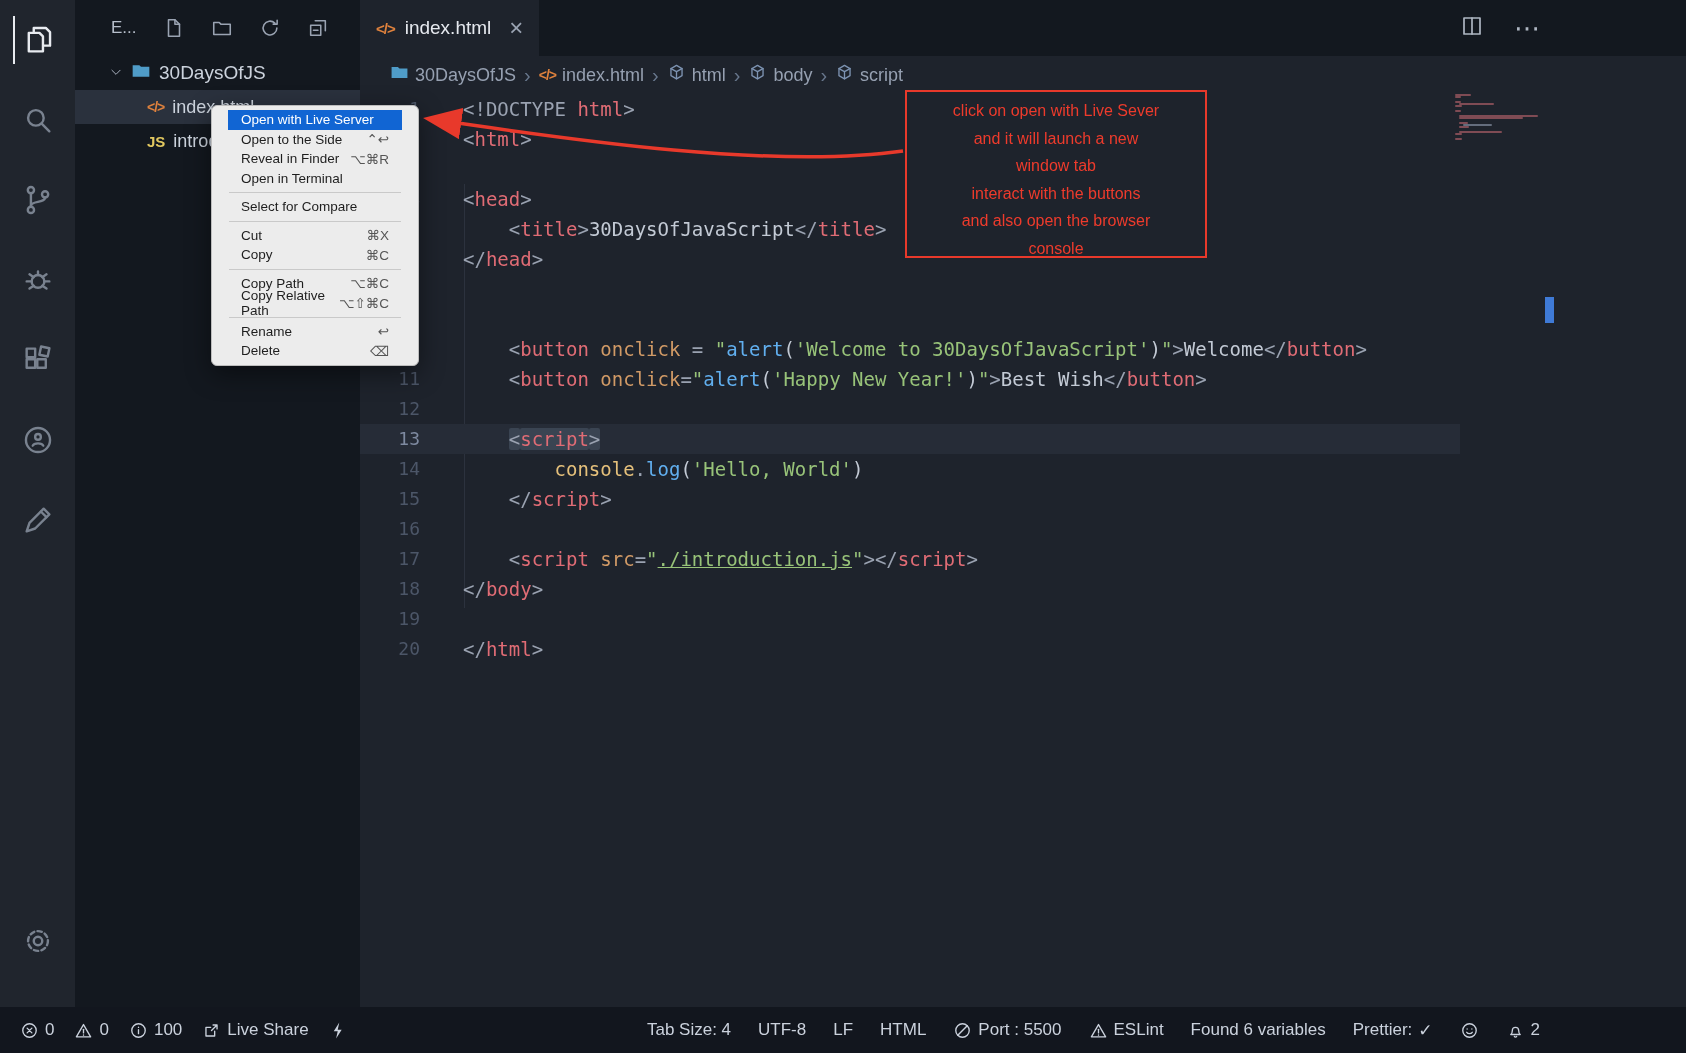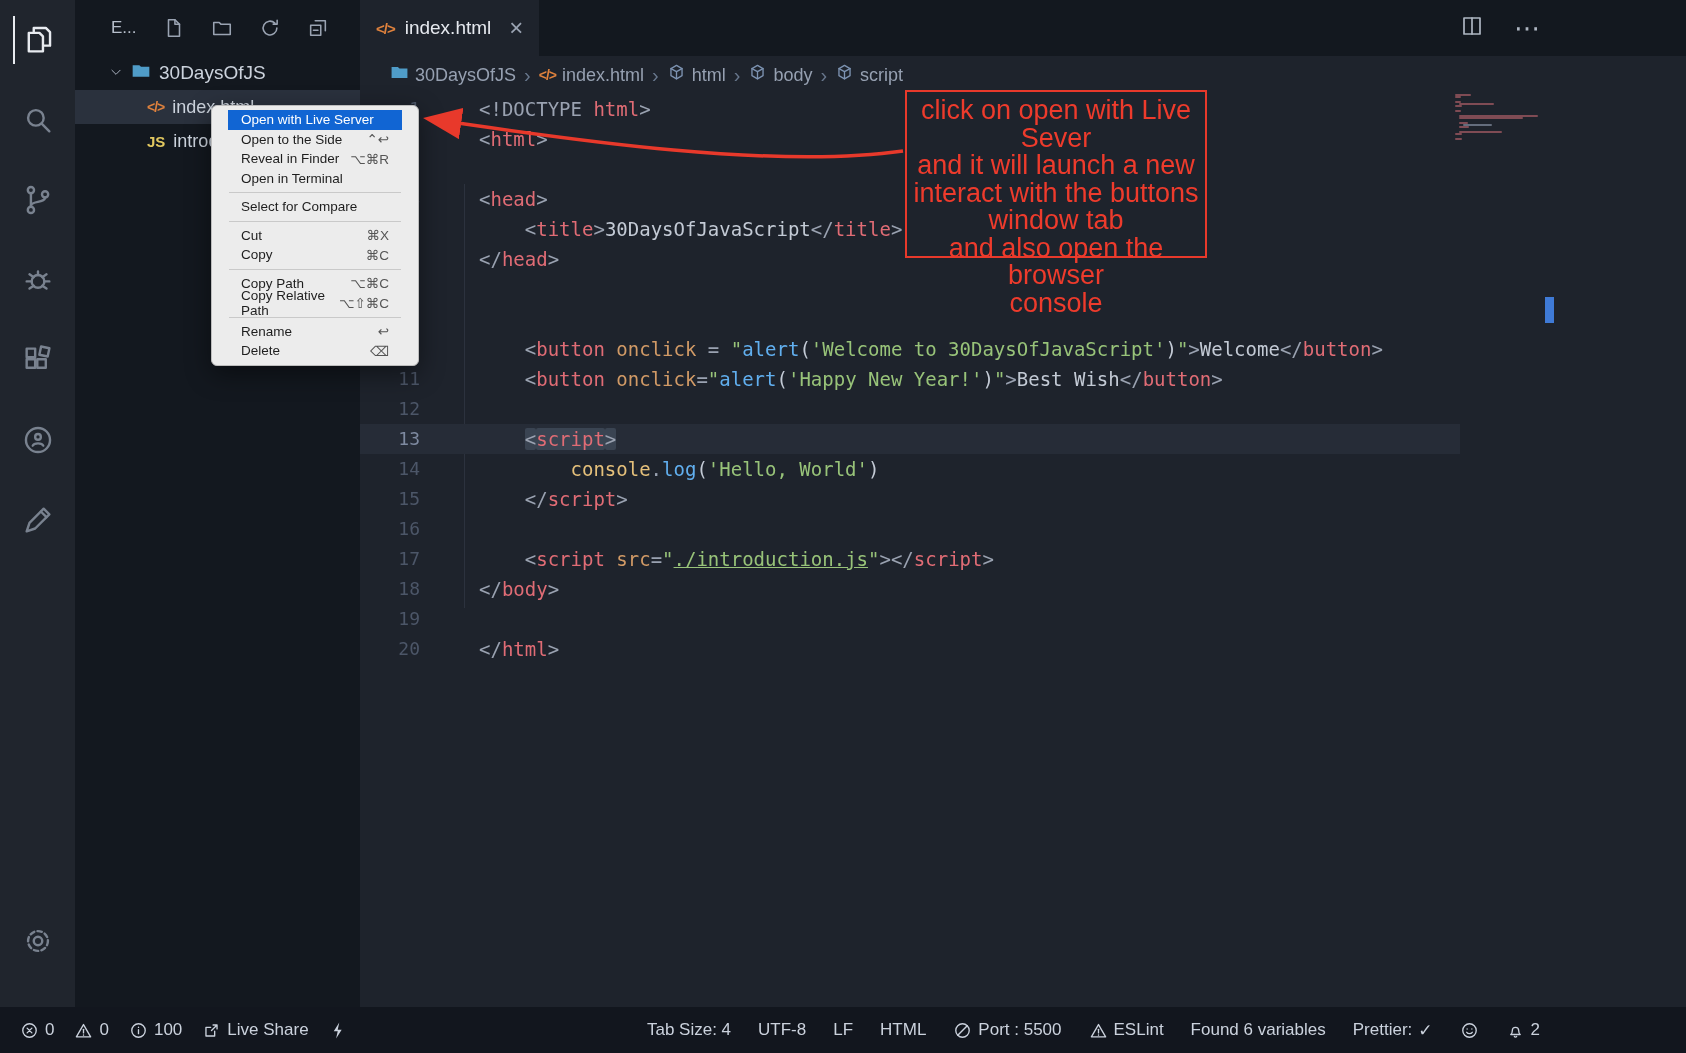--- a/index.html
+++ b/index.html
@@ -47,21 +47,21 @@
 
   
   .editor { flex:1; position:relative; background:#1e232c; overflow:hidden;
             font-family:"DejaVu Sans Mono", monospace; }
   .indent-guide { position:absolute; left:104px; top:90px; width:1px; height:424px; background:#2c323e; }
   .code-area { position:relative; padding-top:0; }
   .cl { display:flex; height:30px; line-height:30px; width:1100px; font-size:19px; white-space:pre; }
   .cl.current { background:#262c37; }
   .ln { width:60px; text-align:right; color:#4c5668; font-size:18px; flex:none; }
   .cl.current .ln { color:#7e8aa0; }
-  .ct { margin-left:59px; }
+  .ct { margin-left:43px; }
   .tok.plain { color:#c3cad5; }
   .tok.punct { color:#9aa2b1; }
   .tok.tag { color:#e06c75; }
   .tok.attr { color:#d19a66; }
   .tok.string { color:#98c379; }
   .tok.func { color:#61afef; }
   .tok.obj { color:#e5c07b; }
   .tok.sel { background:#3a4452; border-radius:2px; }
   .tok.link { text-decoration:underline; }
 
@@ -76,21 +76,21 @@
                   border-radius:6px; border:1px solid #bdbdbd; box-shadow:0 8px 26px rgba(0,0,0,.45);
                   padding:4px 16px; z-index:50; font-size:13.5px; color:#1e1e1e; }
   .menu-item { height:19.5px; display:flex; align-items:center; justify-content:space-between; padding:0 13px; cursor:pointer; }
   .menu-item.hl { background:#1165d3; color:#ffffff; }
   .mshort { color:#555; }
   .menu-item.hl .mshort { color:#fff; }
   .menu-sep { height:1px; background:#c9c9c9; margin:4px 1px; }
 
   
   .annotation { position:absolute; left:905px; top:90px; width:302px; height:168px; border:2px solid #e8392b;
-                color:#ee3b2c; font-size:27px; line-height:27.5px; text-align:center; padding-top:5px; z-index:40; }
+                color:#ee3b2c; font-size:16px; line-height:27.5px; text-align:center; padding-top:5px; z-index:40; }
   .arrow-svg { position:absolute; left:0; top:0; width:1686px; height:1053px; pointer-events:none; z-index:60; }
 
   
   .statusbar { height:46px; background:#12161e; display:flex; align-items:center; color:#cbd2dd; font-size:17px;
                padding:0 146px 0 20px; }
   .sb-item { display:flex; align-items:center; gap:6px; margin-right:20px; cursor:pointer; white-space:nowrap; }
   .sb-item svg { width:19px; height:19px; }
   .sb-right { margin-left:auto; display:flex; align-items:center; }
   .sb-right .sb-item { margin-right:0; margin-left:27px; }
   .check { color:#cbd2dd; }
@@ -479,22 +479,22 @@
       </div>
       <div class="menu-item">
         <span class="mlabel">Delete</span>
         <span class="mshort">⌫</span>
       </div>
     </div>
 
   <div class="annotation">
     <div>click on open with Live Sever</div>
     <div>and it will launch a new</div>
+    <div>window tab</div>
     <div>interact with the buttons</div>
-    <div>window tab</div>
     <div>and also open the browser</div>
     <div>console</div>
   </div>
 
   <svg class="arrow-svg" viewBox="0 0 1686 1053">
     <defs>
       <marker id="ah" markerWidth="11" markerHeight="9" refX="9" refY="4.5" orient="auto">
         <path d="M11,0 L0,4.5 L11,9 z" fill="#e8392b" transform="rotate(180 5.5 4.5)"></path>
       </marker>
     </defs>

